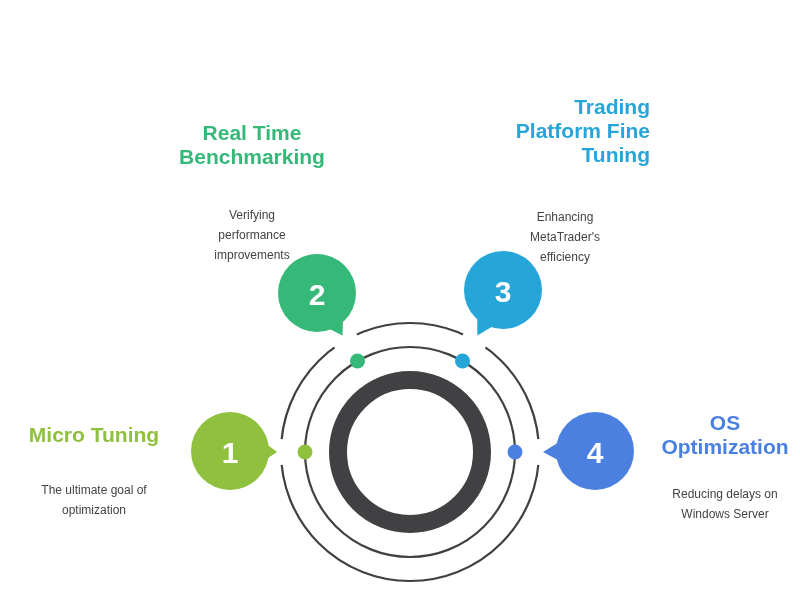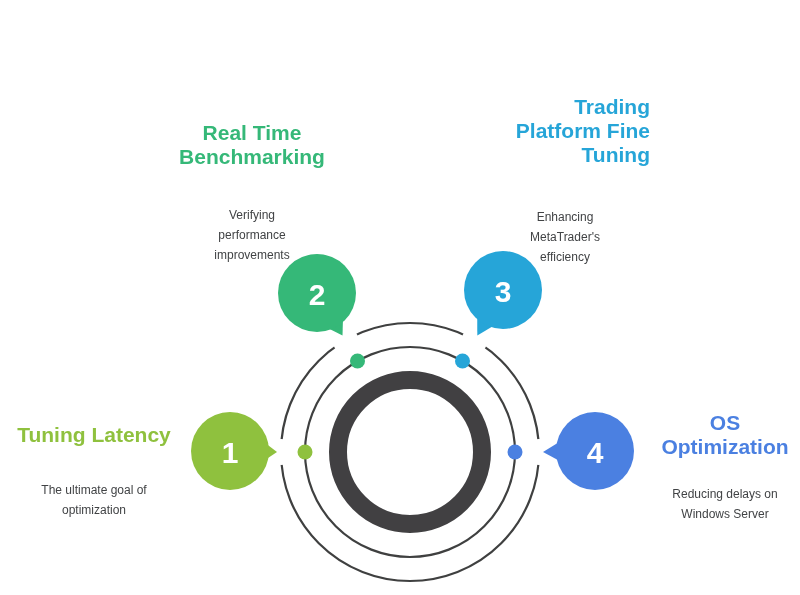--- a/index.html
+++ b/index.html
@@ -55,21 +55,21 @@
     text-anchor: middle;
   }
 </style>
 </head>
 <body>
 
 <div class="canvas">
 
 
   <div class="step-text step-1">
-    <div class="step-heading" style="color: rgb(143, 193, 62);">Tuning Latency</div>
+    <div class="step-heading" style="color: rgb(143, 193, 62);">Micro Tuning</div>
     <div class="step-desc" style="color: rgb(65, 67, 69);">The ultimate goal of
 optimization</div>
   </div>
 
   <div class="step-text step-2">
     <div class="step-heading" style="color: rgb(53, 184, 120);">Real Time
 Benchmarking</div>
     <div class="step-desc" style="color: rgb(65, 67, 69);">Verifying
 performance
 improvements</div>

